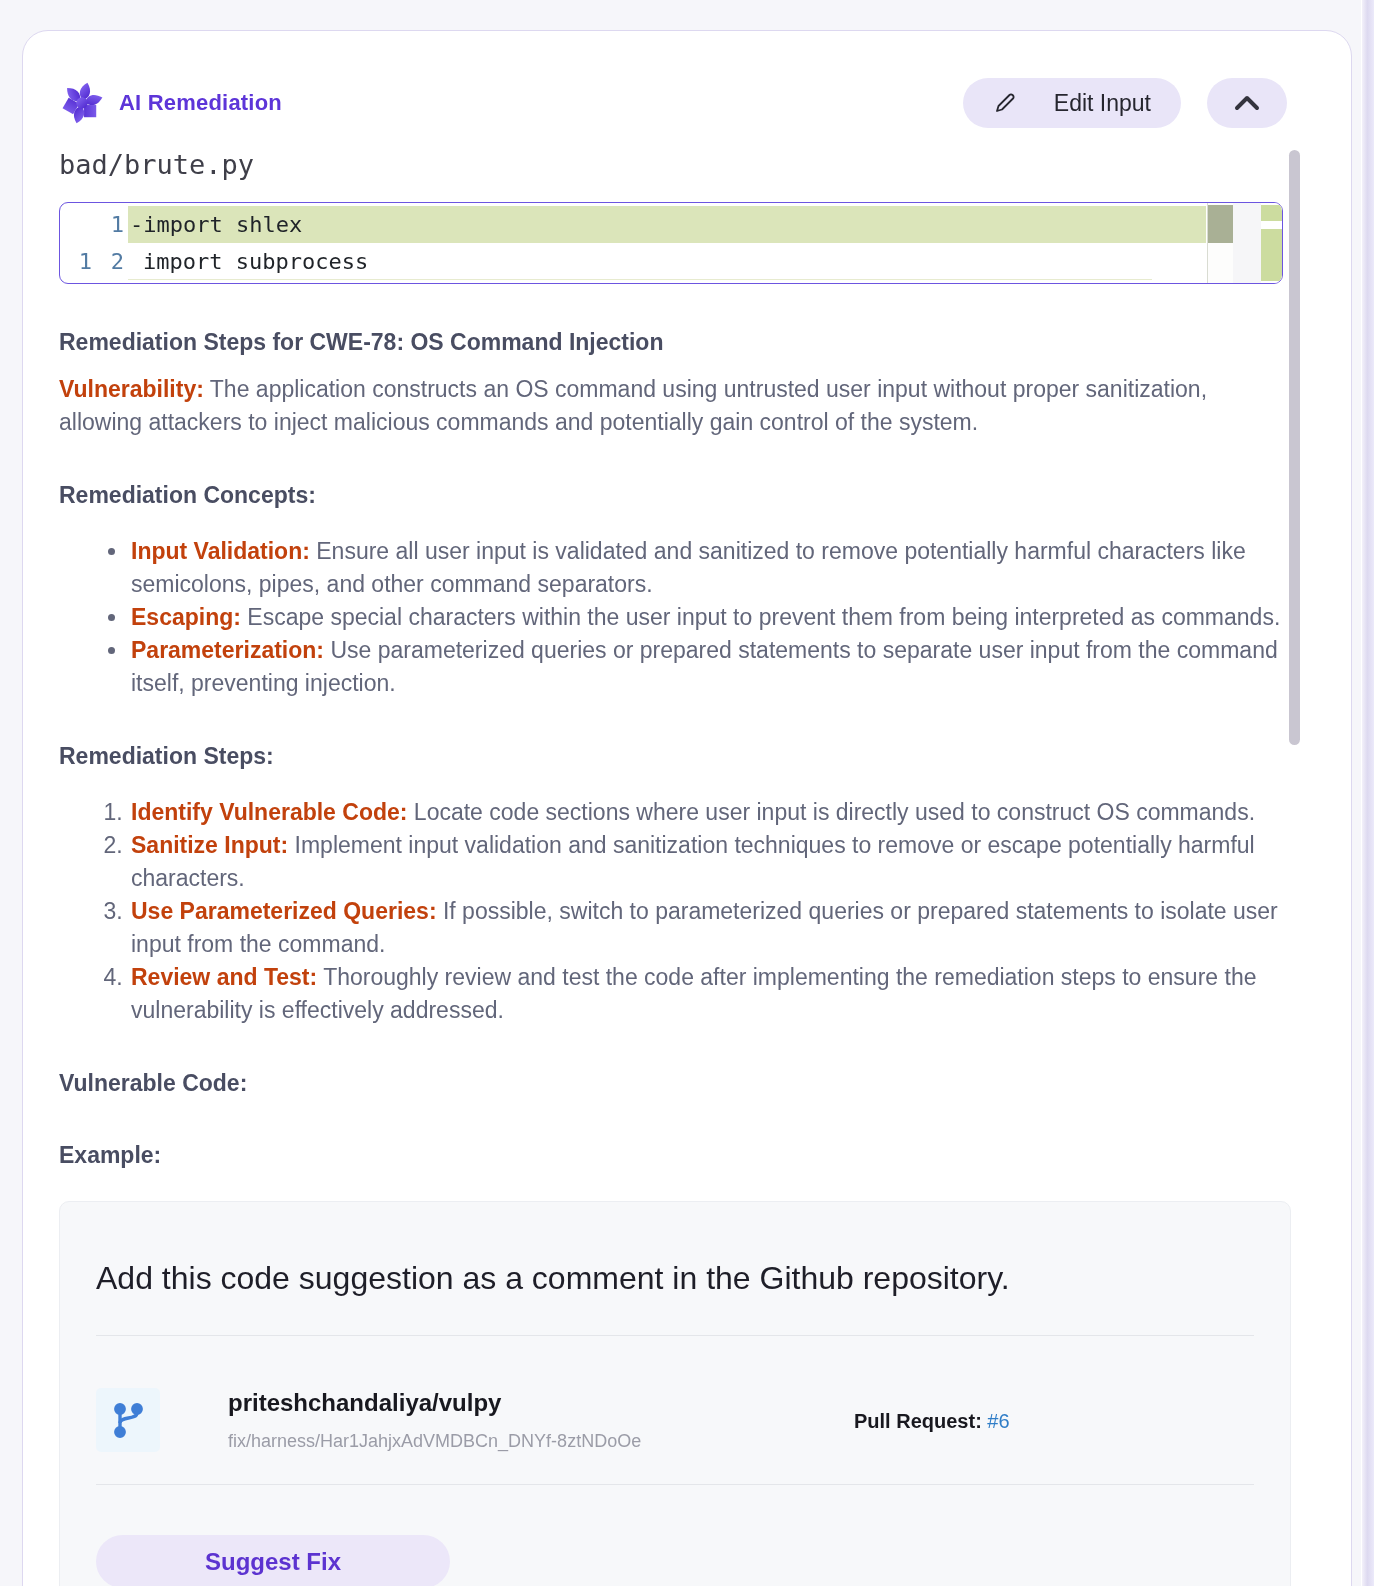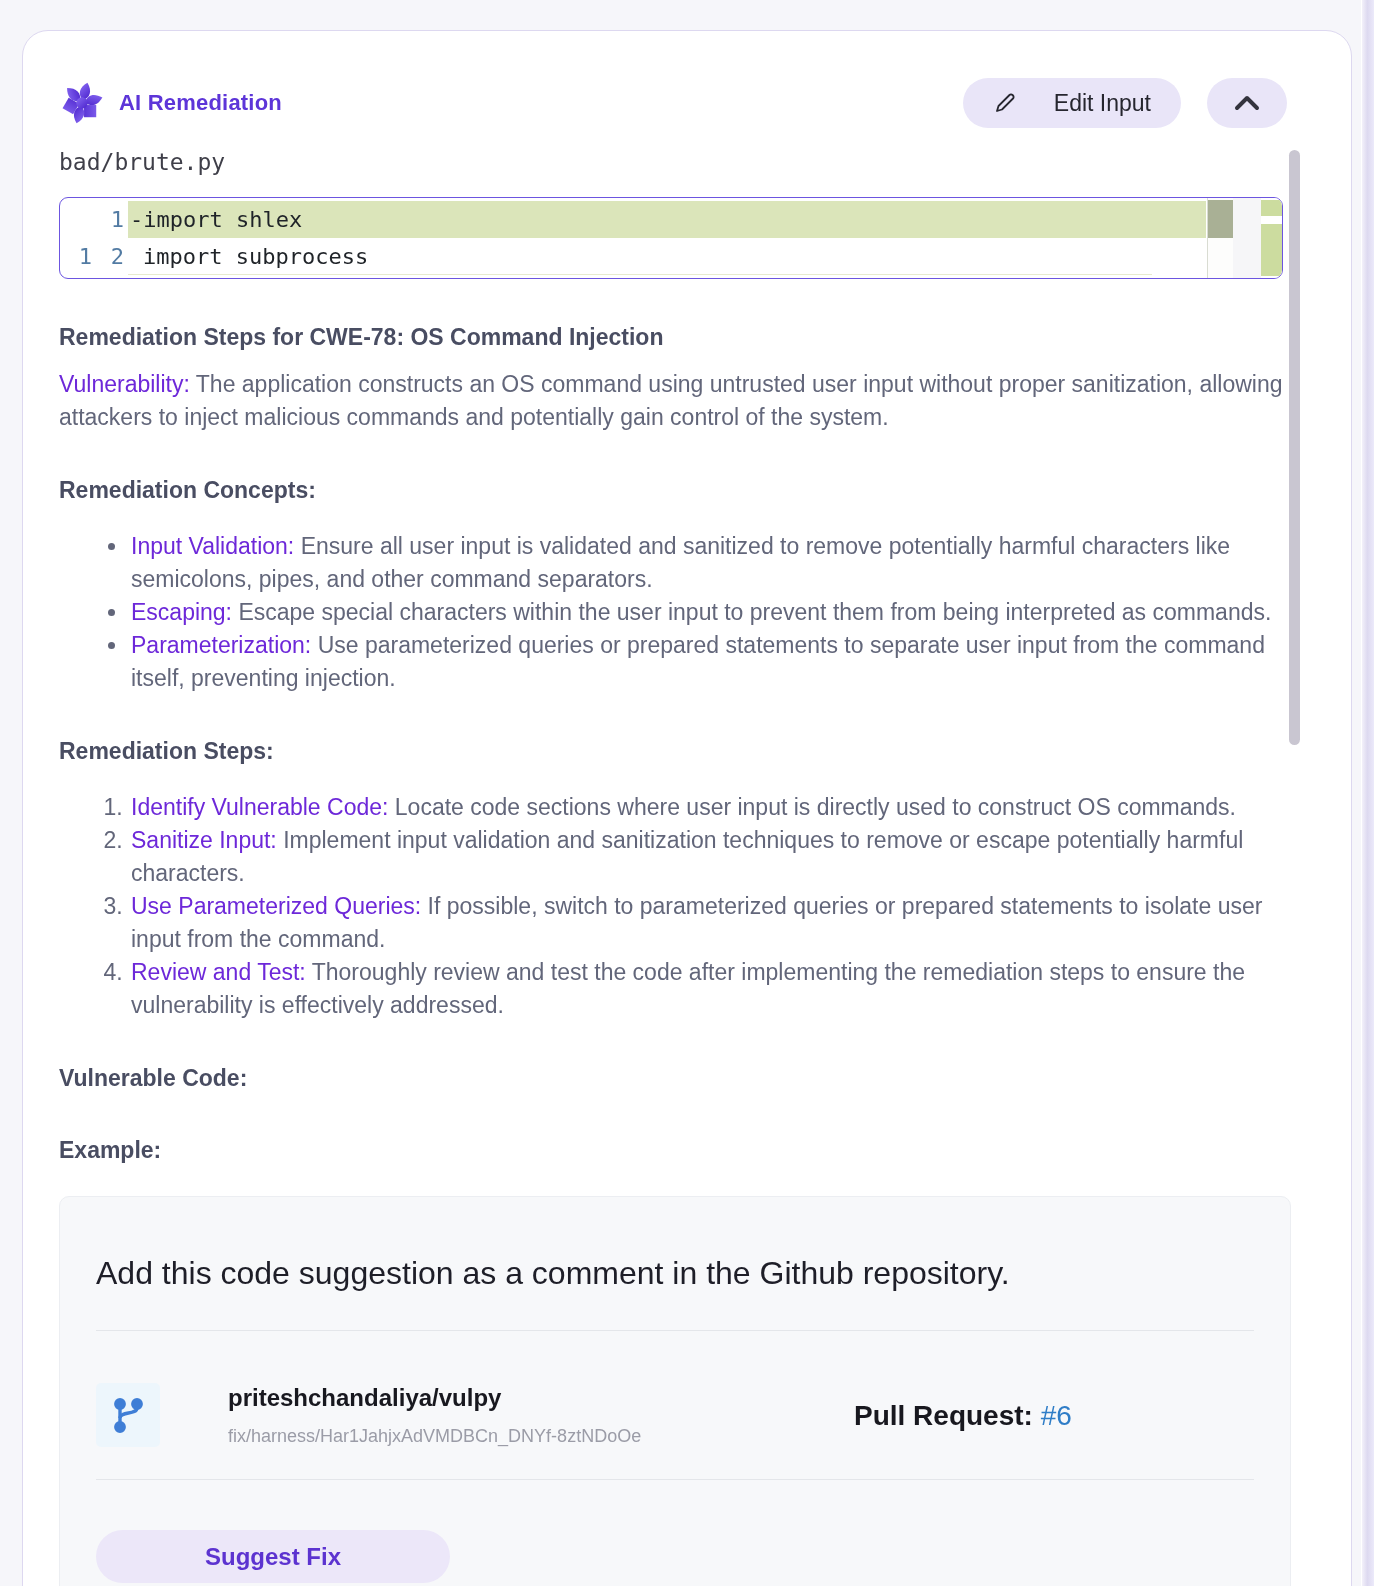--- a/index.html
+++ b/index.html
@@ -41,21 +41,21 @@
     font-size:23px; color:#26262f;
   }
   .edit-btn { padding:0 30px;gap:37px; }
   .collapse-btn { width:80px; }
   .icon-svg { display:block; }
 
   
   .file-path {
     margin-top:20px;
     font-family:"DejaVu Sans Mono", monospace;
-    font-size:23px; color:#3f3f49;
+    font-size:27px; color:#3f3f49;
   }
   .diff-box {
     position:relative; margin-top:22px;
     width:1224px; height:82px;
     border:1.5px solid #6c55e0; border-radius:9px;
     overflow:hidden; background:#ffffff;
     font-family:"DejaVu Sans Mono", monospace; font-size:22px;
   }
   .diff-row { display:flex; align-items:center; height:37px; }
   .diff-row:first-child { margin-top:3px; }
@@ -76,21 +76,21 @@
   .diff-gray-col { position:absolute; top:0; bottom:0; right:21px; width:28px; background:#f6f6f8; }
   .diff-minimap { position:absolute; top:0; bottom:0; right:0; width:21px; background:#ffffff; }
   .mini-seg { position:absolute; left:0; right:0; background:#ccdc9f; }
   .mini-seg.seg1 { top:2px; height:16px; }
   .mini-seg.seg2 { top:26px; bottom:2px; }
 
   
   .prose { font-size:23px; line-height:33px; color:#62667a; }
   .prose h3 { font-size:23px; line-height:32px; color:#494d62; margin-top:40px; font-weight:700; }
   .prose p { margin-top:15px; }
-  .prose b, .prose .lbl { color:#6d28d9; font-weight:400;margin-top:9px; }
+  .prose b, .prose .lbl { color:#c2410c; font-weight:700;margin-top:9px; }
   .prose ul, .prose ol { margin-top:24px; padding-left:70px; }
   .prose li { padding-left:2px; margin-top:0; }
   .prose h3.tight { margin-top:42px; }
 
   
   .suggestion-card {
     margin-top:30px; width:1232px;
     background:#f7f8fa;
     border:1px solid #eceef2; border-radius:10px;
     padding:58px 36px 70px 36px;
@@ -100,21 +100,21 @@
   .divider.d1 { margin-top:38px; }
   .divider.d2 { margin-top:32px; }
   .repo-row { display:flex; align-items:center; margin-top:52px; margin-bottom:32px; }
   .repo-icon-box {
     width:64px; height:64px; flex:0 0 64px; border-radius:5px;
     background:#edf6fc; display:flex; align-items:center; justify-content:center;
   }
   .repo-meta { margin-left:68px; flex:1; }
   .repo-name { font-size:24px; font-weight:700; color:#18181f; }
   .branch-name { margin-top:14px; font-size:18px; color:#9b9ca7; }
-  .pr-info { width:400px; flex:0 0 400px; font-size:28px; color:#18181f; font-weight:700; padding-top:2px; }
+  .pr-info { width:400px; flex:0 0 400px; font-size:20px; color:#18181f; font-weight:700; padding-top:2px; }
   .pr-link { color:#2f7dc7; font-weight:400; text-decoration:none; cursor:pointer; }
   .suggest-btn {
     margin-top:50px; width:354px; height:53px; border:none; cursor:pointer;
     background:#ece7f9; border-radius:27px;
     font-family:"Liberation Sans", sans-serif;
     font-size:24px; font-weight:700; color:#5c33d0;
   }
 
   
   .panel-scrollbar-thumb {

